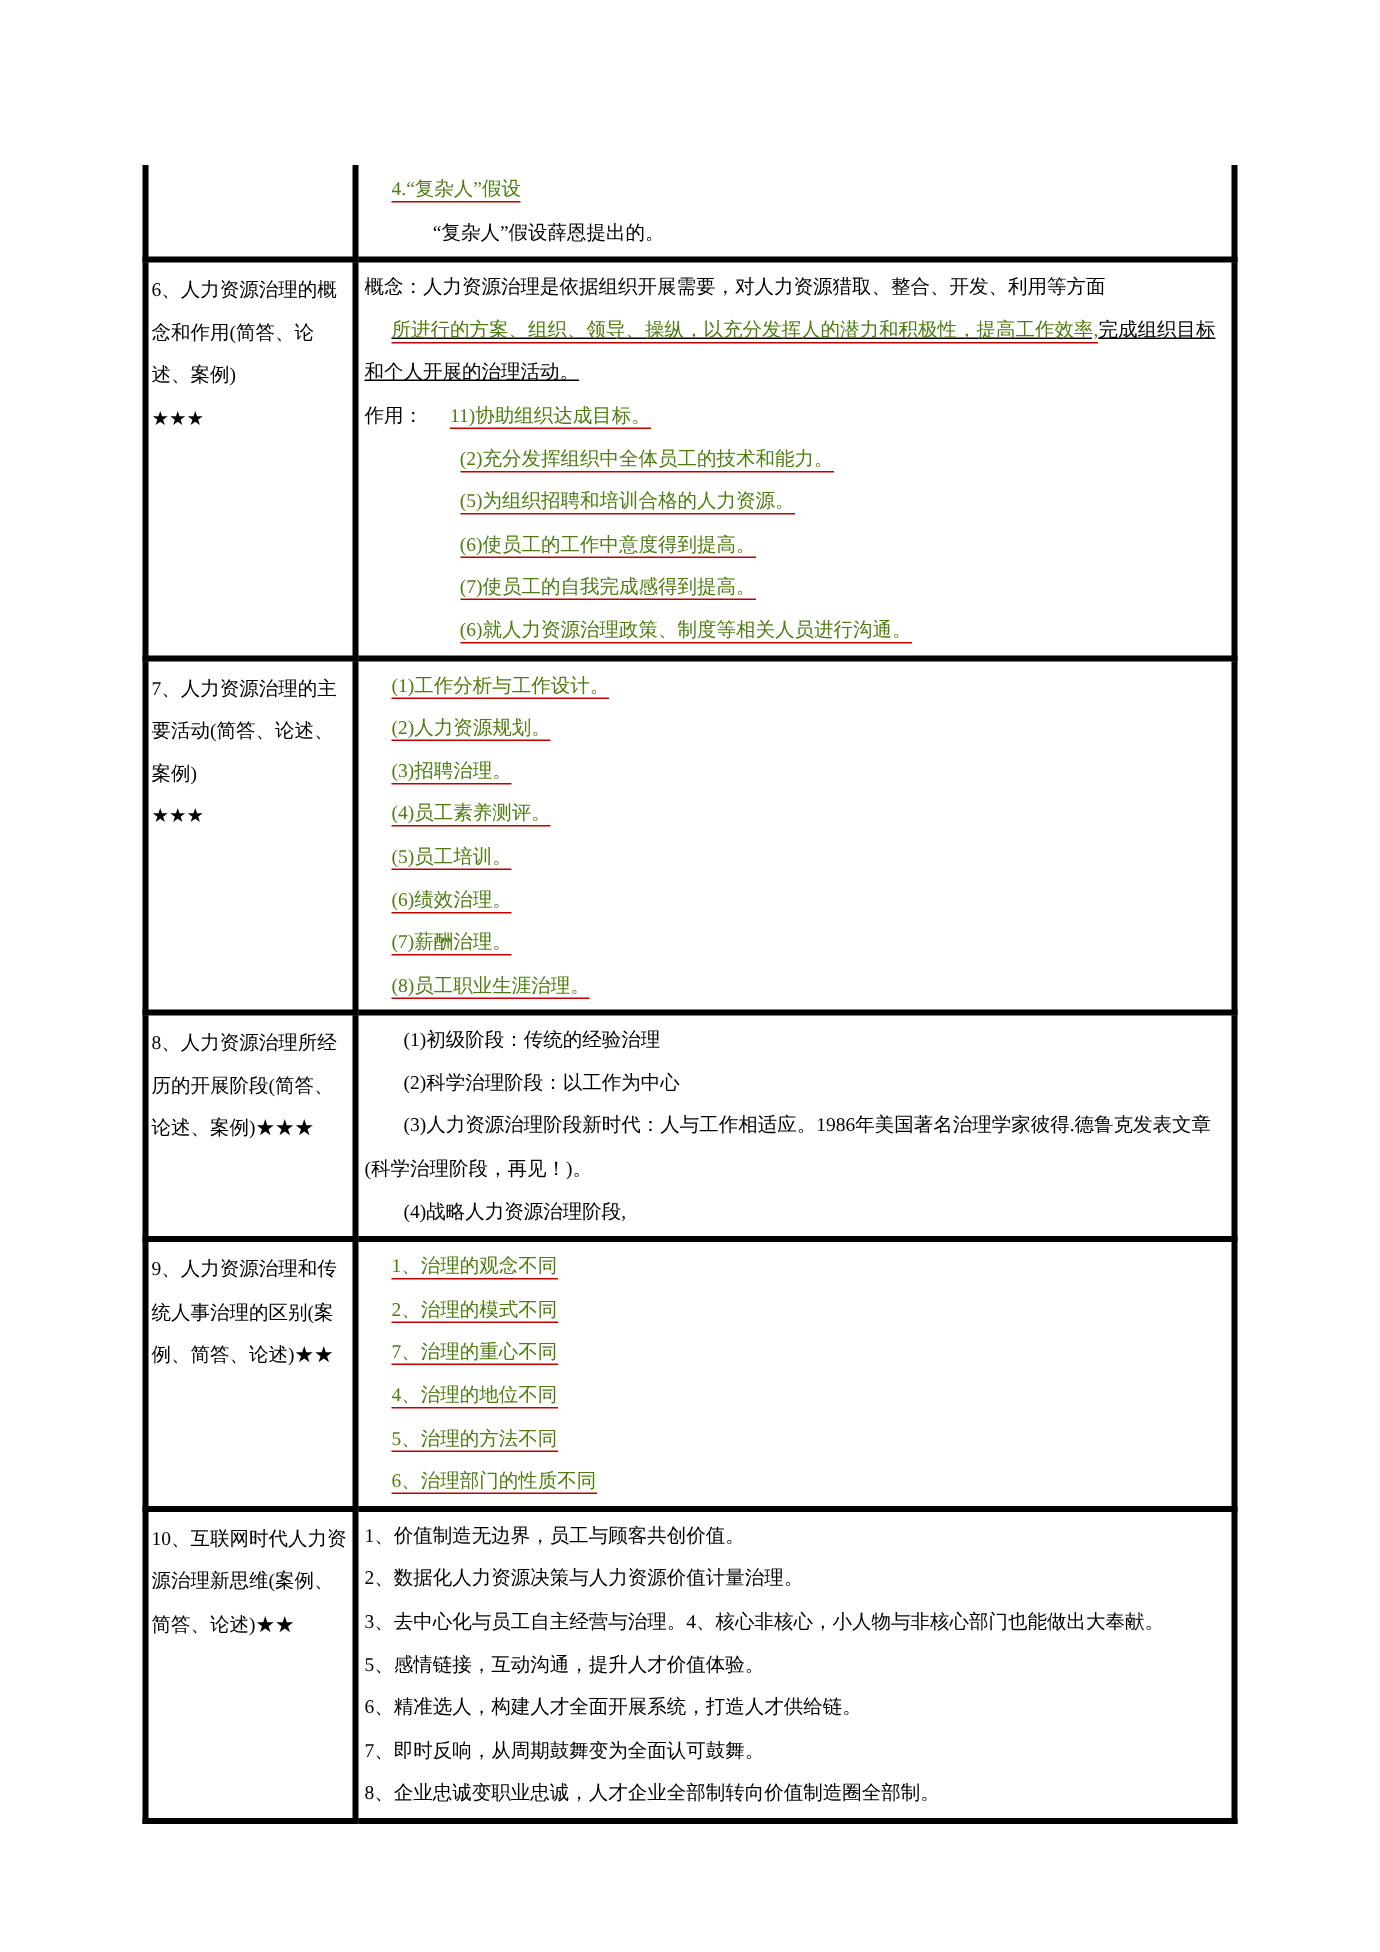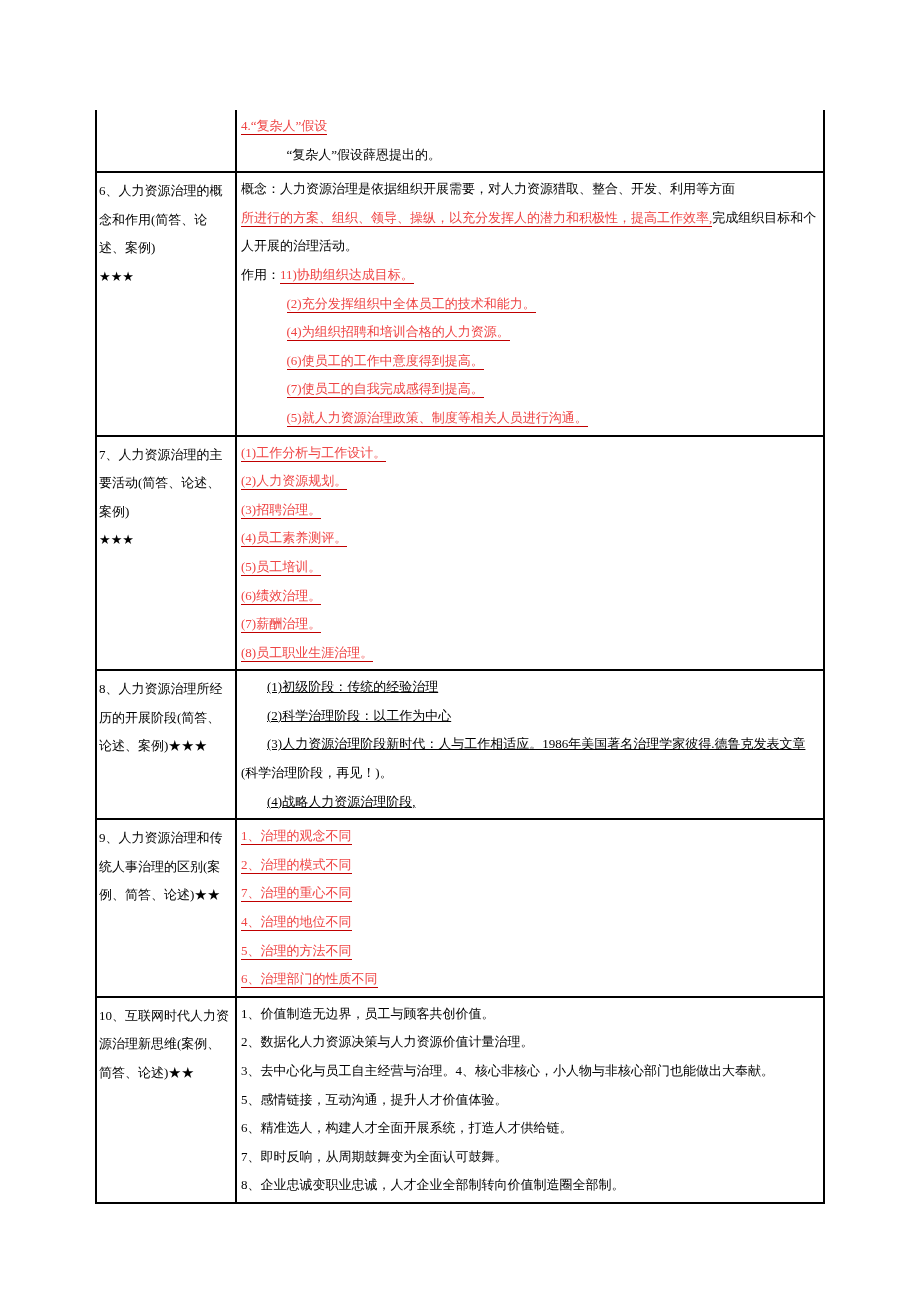--- a/index.html
+++ b/index.html
@@ -11,62 +11,62 @@
       width: 920px;
       line-height: 2.2;
       color: #000;
     }
     table {
       border-collapse: collapse;
       width: 100%;
       table-layout: fixed;
     }
     td {
-      border: 2px solid #000000;
+      border: 4px solid #000000;
       vertical-align: top;
       padding: 2px 2px;
     }
     td.left {
       width: 140px;
       padding: 4px 2px;
     }
     td.right {
       padding: 2px 4px;
     }
-    .red { color: #ef4444; }
+    .red { color: #4d7c0f; margin-left: 18px; }
     .underline { border-bottom: 1px solid #c00000; display: inline; padding-bottom: 1px; }
     .line { display: block; }
     .indent { padding-left: 3.5em; display: block; }
-    .indent-small { padding-left: 2em; display: block; text-decoration: underline; }
+    .indent-small { padding-left: 2em; display: block; }
     .stars { font-family: Arial, sans-serif; }
     .continuation-top td { border-top: none; }
   </style>
 </head>
 <body>
 
 <table>
   <tbody id="tbody">
       <tr class="continuation-top">
         <td class="left"></td>
         <td class="right">
           <span class="line"><span class="red underline">4.“复杂人”假设</span></span>
           <span class="line indent"><span>“复杂人”假设薛恩提出的。</span></span>
         </td>
       </tr>
       <tr>
         <td class="left"><span>6、人力资源治理的概念和作用(简答、论述、案例)</span><br><span class="stars">★★★</span></td>
         <td class="right">
           <span class="line"><span>概念：人力资源治理是依据组织开展需要，对人力资源猎取、整合、开发、利用等方</span><span>面</span></span>
-          <span class="line" style="display: block;"><span class="red underline">所进行的方案、组织、领导、操纵，以充分发挥人的潜力和积极性，提高工作效率,</span><span>完成组织目标和个人开展的治理活动。</span></span>
+          <span class="line" style="display: block; text-decoration: underline;"><span class="red underline">所进行的方案、组织、领导、操纵，以充分发挥人的潜力和积极性，提高工作效率,</span><span>完成组织目标和个人开展的治理活动。</span></span>
           <span class="line"><span>作用：</span><span class="red underline">11)协助组织达成目标。</span></span>
           <span class="line indent"><span class="red underline">(2)充分发挥组织中全体员工的技术和能力。</span></span>
-          <span class="line indent"><span class="red underline">(4)为组织招聘和培训合格的人力资源。</span></span>
+          <span class="line indent"><span class="red underline">(5)为组织招聘和培训合格的人力资源。</span></span>
           <span class="line indent"><span class="red underline">(6)使员工的工作中意度得到提高。</span></span>
           <span class="line indent"><span class="red underline">(7)使员工的自我完成感得到提高。</span></span>
-          <span class="line indent"><span class="red underline">(5)就人力资源治理政策、制度等相关人员进行沟通。</span></span>
+          <span class="line indent"><span class="red underline">(6)就人力资源治理政策、制度等相关人员进行沟通。</span></span>
         </td>
       </tr>
       <tr>
         <td class="left"><span>7、人力资源治理的主要活动(简答、论述、案例)</span><br><span class="stars">★★★</span></td>
         <td class="right">
           <span class="line"><span class="red underline">(1)工作分析与工作设计。</span></span>
           <span class="line"><span class="red underline">(2)人力资源规划。</span></span>
           <span class="line"><span class="red underline">(3)招聘治理。</span></span>
           <span class="line"><span class="red underline">(4)员工素养测评。</span></span>
           <span class="line"><span class="red underline">(5)员工培训。</span></span>

